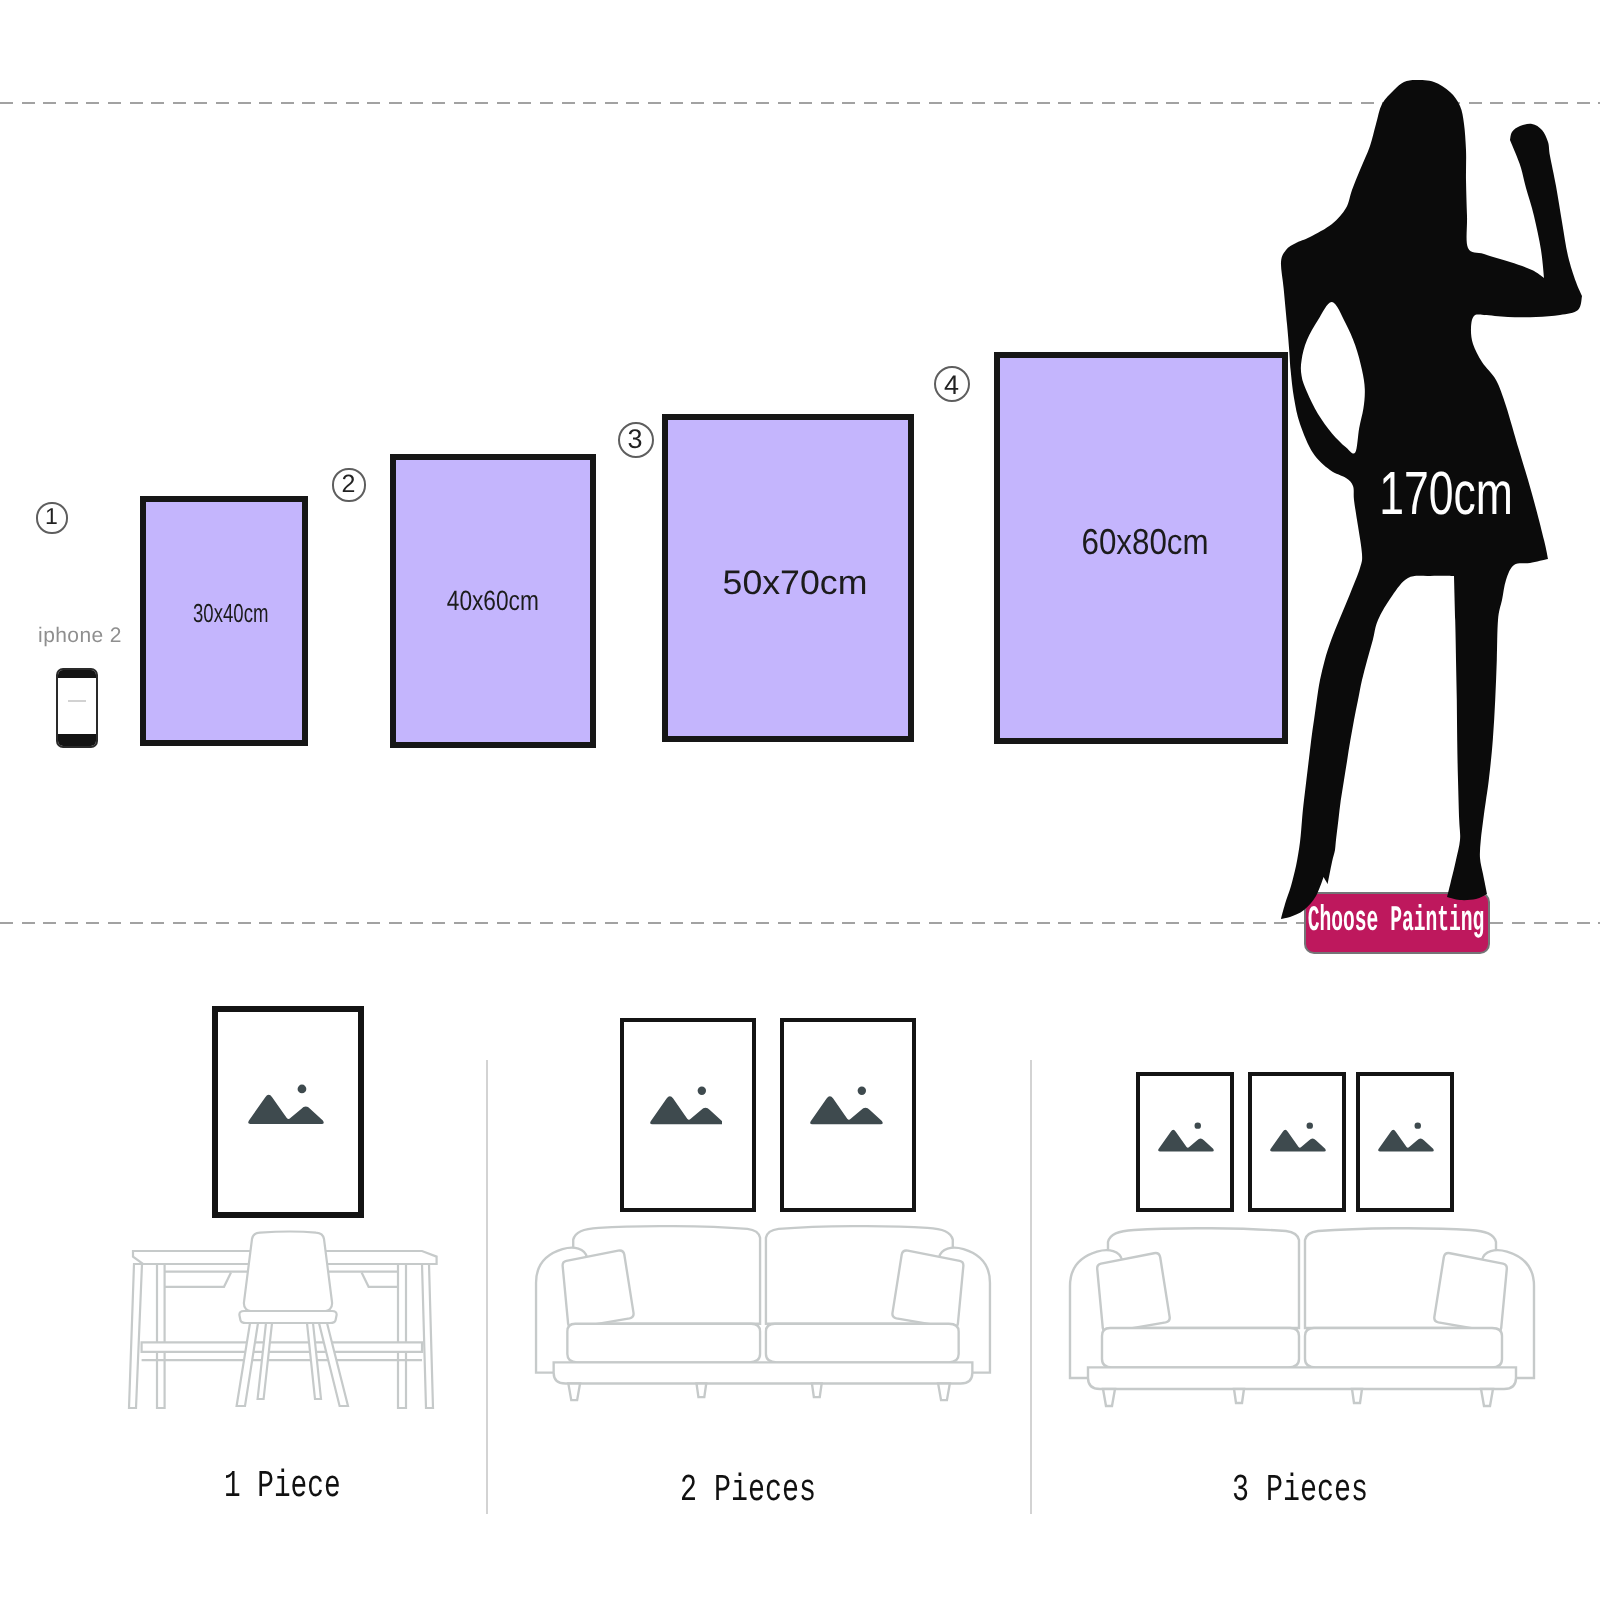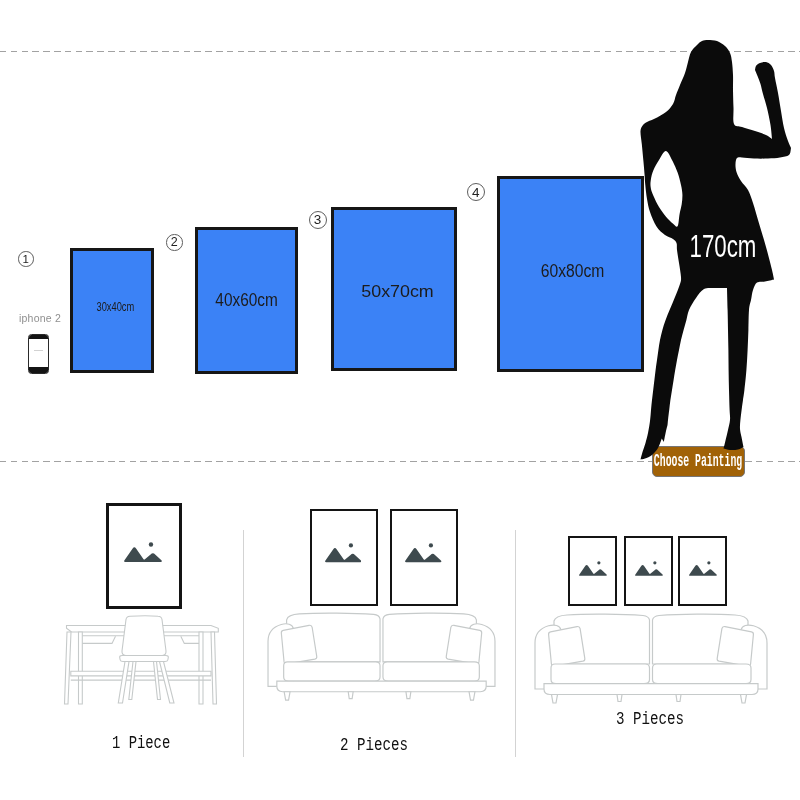--- a/index.html
+++ b/index.html
@@ -1,37 +1,37 @@
 <!DOCTYPE html>
 <html><head>
 <meta charset="utf-8">
 <style>
 html,body{margin:0;padding:0;width:800px;height:800px;background:#ffffff;font-family:"Liberation Sans",sans-serif;overflow:hidden;position:relative}
 .abs{position:absolute}
-.frame{position:absolute;background:#3b82f6;border:3px solid #161616;display:flex;align-items:center;justify-content:center;color:#1c1c1c}
+.frame{position:absolute;background:#c4b5fd;border:3px solid #161616;display:flex;align-items:center;justify-content:center;color:#1c1c1c}
 .circ{position:absolute;box-sizing:border-box;border:1px solid #5e5e5e;border-radius:50%;display:flex;align-items:center;justify-content:center;color:#222;background:#fff;font-family:"Liberation Sans",sans-serif}
 .bframe{position:absolute;background:#fff;border:2.5px solid #141414}
 .lbl{position:absolute;color:#111;font-family:Liberation Mono, monospace;font-size:19px;white-space:nowrap}
 </style>
 </head>
 <body>
 
 <div class="abs" style="left:0;top:50.5px;width:800px;height:1.5px;background:repeating-linear-gradient(90deg,#a2a2a2 0 6.5px,transparent 6.5px 10.8px)"></div>
 
 <div class="abs" style="left:0;top:460.5px;width:800px;height:1.5px;background:repeating-linear-gradient(90deg,#a2a2a2 0 6.5px,transparent 6.5px 10.8px)"></div>
 
 <div class="circ" style="left:18px;top:251px;width:15.5px;height:15.5px;font-size:11.5px">1</div>
 
 <div class="frame" style="left:70px;top:248px;width:78px;height:119px;font-size:13px">
     <span style="margin-top:-7.5px;margin-left:6px;transform:scaleX(0.715)">30x40cm</span>
   </div>
 
 <div class="circ" style="left:166px;top:234px;width:16.5px;height:16.5px;font-size:12.5px">2</div>
 
-<div class="frame" style="left:195px;top:227px;width:97px;height:141px;font-size:19px">
+<div class="frame" style="left:195px;top:227px;width:97px;height:141px;font-size:14px">
     <span style="margin-top:-2px;transform:scaleX(0.81)">40x60cm</span>
   </div>
 
 <div class="circ" style="left:308.5px;top:210.5px;width:18px;height:18px;font-size:13.5px">3</div>
 
 <div class="frame" style="left:331px;top:207px;width:120px;height:158px;font-size:17px">
     <span style="margin-top:5px;margin-left:7px;transform:scaleX(1.05)">50x70cm</span>
   </div>
 
 <div class="circ" style="left:466.8px;top:183.3px;width:18px;height:18px;font-size:13.5px">4</div>
@@ -41,21 +41,21 @@
   </div>
 
 <div class="abs" style="left:14px;top:312px;width:52px;text-align:center;color:#8f8f8f;font-size:10.5px;letter-spacing:0.2px">iphone 2</div>
 
 <div class="abs" style="left:28px;top:333.5px;width:21px;height:40.5px;box-sizing:border-box;background:#fff;border:1.3px solid #2a2a2a;border-radius:3.5px;overflow:hidden">
   <div class="abs" style="left:0;top:0;width:100%;height:4.2px;background:#141414"></div>
   <div class="abs" style="left:0;bottom:0;width:100%;height:5.6px;background:#141414"></div>
   <div class="abs" style="left:4.5px;top:15.5px;width:9px;height:1.3px;background:#d2d2d2"></div>
 </div>
 
-<div class="abs" style="left:651.5px;top:446px;width:93px;height:30.5px;background:#a16207;border:1px solid #757577;box-sizing:border-box;border-radius:5px;display:flex;align-items:center;justify-content:center">
+<div class="abs" style="left:651.5px;top:446px;width:93px;height:30.5px;background:#be185d;border:1px solid #757577;box-sizing:border-box;border-radius:5px;display:flex;align-items:center;justify-content:center">
   <span style="color:#fff;font-family:'Liberation Mono',monospace;font-weight:bold;font-size:18px;white-space:nowrap;transform:scaleX(0.545)">Choose Painting</span>
 </div>
 
 <svg class="abs" style="left:600px;top:30px" width="200" height="440" viewBox="600 30 200 440">
   <path fill="#0b0b0b" fill-rule="evenodd" d="M708,40 C710.5,40.0 714.2,40.0 717.0,41.0 C719.8,42.0 722.8,44.0 725.0,46.0 C727.2,48.0 728.8,50.3 730.0,53.0 C731.2,55.7 731.5,58.3 732.0,62.0 C732.5,65.7 732.8,70.3 733.0,75.0 C733.2,79.7 732.9,84.5 733.0,90.0 C733.1,95.5 733.3,102.3 733.5,108.0 C733.7,113.7 732.6,120.8 734.0,124.0 C735.4,127.2 738.5,125.8 742.0,127.0 C745.5,128.2 751.0,129.7 755.0,131.0 C759.0,132.3 763.2,133.7 766.0,135.0 C768.8,136.3 771.0,138.3 772.0,139.0 C771.8,136.7 771.3,130.2 770.5,125.0 C769.7,119.8 768.2,113.2 767.0,108.0 C765.8,102.8 764.1,98.0 763.0,94.0 C761.9,90.0 761.4,87.0 760.5,84.0 C759.6,81.0 758.4,78.3 757.5,76.0 C756.6,73.7 755.4,71.0 755.0,70.0 C755.2,69.3 755.2,67.2 756.0,66.0 C756.8,64.8 758.3,63.7 760.0,63.0 C761.7,62.3 764.2,61.7 766.0,62.0 C767.8,62.3 769.7,63.5 771.0,65.0 C772.3,66.5 773.3,68.8 774.0,71.0 C774.7,73.2 774.3,74.3 775.0,78.0 C775.7,81.7 777.0,87.5 778.0,93.0 C779.0,98.5 780.0,105.2 781.0,111.0 C782.0,116.8 782.8,123.0 784.0,128.0 C785.2,133.0 786.8,137.7 788.0,141.0 C789.2,144.3 790.5,146.8 791.0,148.0 C790.7,149.2 790.8,153.4 789.0,155.0 C787.2,156.6 783.5,156.9 780.0,157.5 C776.5,158.1 772.3,158.3 768.0,158.5 C763.7,158.7 758.3,158.7 754.0,158.5 C749.7,158.3 744.8,157.6 742.0,157.5 C739.2,157.4 738.1,156.9 737.0,158.0 C735.9,159.1 735.6,161.7 735.5,164.0 C735.4,166.3 735.6,169.2 736.5,172.0 C737.4,174.8 739.1,178.0 741.0,181.0 C742.9,184.0 746.0,186.3 748.0,190.0 C750.0,193.7 751.1,197.2 753.0,203.0 C754.9,208.8 757.3,217.7 759.5,225.0 C761.7,232.3 763.9,239.5 766.0,247.0 C768.1,254.5 770.7,264.6 772.0,270.0 C773.3,275.4 773.7,277.9 774.0,279.5 C772.5,279.8 767.8,281.0 765.0,281.5 C762.2,282.0 759.0,281.1 757.0,282.5 C755.0,283.9 754.0,287.1 753.0,290.0 C752.0,292.9 751.7,296.7 751.0,300.0 C750.3,303.3 749.4,305.0 749.0,310.0 C748.6,315.0 748.6,323.3 748.4,330.0 C748.2,336.7 747.9,343.3 747.6,350.0 C747.3,356.7 746.9,363.3 746.4,370.0 C745.9,376.7 745.0,385.0 744.4,390.0 C743.8,395.0 743.5,396.7 743.0,400.0 C742.5,403.3 742.0,406.7 741.6,410.0 C741.2,413.3 740.7,416.8 740.4,420.0 C740.1,423.2 739.8,426.2 740.0,429.0 C740.2,431.8 740.9,434.0 741.5,437.0 C742.1,440.0 743.2,445.3 743.5,447.0 C742.6,447.4 740.2,449.0 738.0,449.5 C735.8,450.0 732.4,450.2 730.0,450.0 C727.6,449.8 724.6,448.8 723.5,448.5 C723.9,447.1 724.9,443.1 725.6,440.0 C726.4,436.9 727.3,433.3 728.0,430.0 C728.7,426.7 729.7,423.3 730.0,420.0 C730.3,416.7 729.8,415.0 729.6,410.0 C729.4,405.0 729.2,396.7 729.0,390.0 C728.8,383.3 728.7,376.7 728.6,370.0 C728.5,363.3 728.5,356.7 728.4,350.0 C728.3,343.3 728.1,336.7 728.0,330.0 C727.9,323.3 727.8,317.0 727.6,310.0 C727.4,303.0 727.1,291.7 727.0,288.0 C725.0,288.0 718.8,287.8 715.0,288.0 C711.2,288.2 707.2,287.3 704.0,289.0 C700.8,290.7 698.5,294.5 696.0,298.0 C693.5,301.5 690.6,306.3 689.0,310.0 C687.4,313.7 687.3,316.7 686.4,320.0 C685.5,323.3 684.5,326.7 683.6,330.0 C682.7,333.3 681.8,336.7 681.0,340.0 C680.2,343.3 679.7,346.7 679.0,350.0 C678.3,353.3 677.6,356.7 677.0,360.0 C676.4,363.3 675.8,366.7 675.2,370.0 C674.6,373.3 674.1,376.7 673.6,380.0 C673.1,383.3 672.5,386.7 672.0,390.0 C671.5,393.3 670.9,396.7 670.4,400.0 C669.9,403.3 669.6,406.7 669.2,410.0 C668.8,413.3 668.3,417.5 668.0,420.0 C667.7,422.5 667.8,423.2 667.5,425.0 C667.2,426.8 666.6,428.2 666.0,431.0 C665.4,433.8 664.2,440.2 663.8,442.0 C663.5,441.4 662.1,439.1 661.8,438.5 C661.2,440.1 659.6,445.2 658.0,448.0 C656.4,450.8 654.2,453.2 652.0,455.0 C649.8,456.8 646.9,457.8 645.0,458.5 C643.1,459.2 641.2,459.3 640.5,459.5 C640.8,458.2 641.7,454.8 642.5,452.0 C643.3,449.2 644.6,446.2 645.5,443.0 C646.4,439.8 647.2,436.7 648.0,433.0 C648.8,429.3 649.5,424.8 650.0,421.0 C650.5,417.2 650.7,413.5 651.0,410.0 C651.3,406.5 651.6,403.3 652.0,400.0 C652.4,396.7 652.8,393.3 653.2,390.0 C653.6,386.7 654.0,383.3 654.4,380.0 C654.8,376.7 655.2,373.3 655.6,370.0 C656.0,366.7 656.5,363.3 657.0,360.0 C657.5,356.7 657.9,353.3 658.4,350.0 C658.9,346.7 659.3,343.3 660.0,340.0 C660.7,336.7 661.5,333.3 662.4,330.0 C663.3,326.7 664.3,323.5 665.6,320.0 C666.9,316.5 668.4,312.8 670.0,309.0 C671.6,305.2 673.3,301.2 675.0,297.0 C676.7,292.8 679.0,287.3 680.0,284.0 C681.0,280.7 681.2,280.5 681.0,277.0 C680.8,273.5 679.7,267.5 679.0,263.0 C678.3,258.5 677.4,253.3 677.0,250.0 C676.6,246.7 677.2,244.8 676.5,243.0 C675.8,241.2 674.9,240.3 673.0,239.0 C671.1,237.7 667.8,237.1 665.0,235.0 C662.2,232.9 659.0,230.3 656.5,226.5 C654.0,222.7 651.6,216.6 650.0,212.0 C648.4,207.4 647.8,203.5 647.0,199.0 C646.2,194.5 645.7,189.0 645.3,185.0 C644.9,181.0 644.9,178.8 644.6,175.0 C644.3,171.2 644.0,167.2 643.5,162.0 C643.0,156.8 642.3,149.2 641.8,144.0 C641.3,138.8 640.3,134.2 640.5,131.0 C640.7,127.8 641.8,126.6 643.0,125.0 C644.2,123.4 646.0,122.6 648.0,121.5 C650.0,120.4 652.0,120.1 655.0,118.5 C658.0,116.9 663.0,114.4 666.0,112.0 C669.0,109.6 671.3,106.8 673.0,104.0 C674.7,101.2 674.8,98.2 676.0,95.0 C677.2,91.8 678.5,88.7 680.0,85.0 C681.5,81.3 683.7,76.8 685.0,73.0 C686.3,69.2 687.0,65.5 688.0,62.0 C689.0,58.5 689.5,54.8 691.0,52.0 C692.5,49.2 695.2,46.8 697.0,45.0 C698.8,43.2 700.2,41.8 702.0,41.0 C703.8,40.2 705.5,40.0 708.0,40.0 Z M666,151 C663.7,150.7 661.1,156.8 659.0,160.0 C656.9,163.2 654.9,166.7 653.5,170.0 C652.1,173.3 651.2,177.0 650.8,180.0 C650.3,183.0 650.3,185.3 650.8,188.0 C651.2,190.7 652.1,192.8 653.5,196.0 C654.9,199.2 656.9,203.6 659.0,207.0 C661.1,210.4 663.7,213.9 666.0,216.7 C668.3,219.4 670.9,221.9 672.8,223.5 C674.7,225.1 676.5,227.9 677.6,226.3 C678.7,224.7 678.9,217.7 679.6,214.0 C680.3,210.3 681.2,207.5 681.7,204.3 C682.2,201.1 682.5,197.8 682.4,194.6 C682.3,191.4 681.8,188.7 681.0,185.0 C680.2,181.3 679.0,176.5 677.6,172.6 C676.2,168.7 674.7,165.2 672.8,161.6 C670.9,158.0 668.3,151.3 666.0,151.0 Z"></path>
 
   <text transform="translate(723,257) scale(0.73,1)" text-anchor="middle" fill="#ffffff" font-size="30.5" font-family="Liberation Sans, sans-serif">170cm</text>
 </svg>
 
 <div class="abs" style="left:243px;top:530px;width:1px;height:227px;background:#d3d3d3"></div>
@@ -197,13 +197,13 @@
 
     <path d="M11,70.7 L225,70.7 L225,76 Q225,81.5 219,81.5 L17,81.5 Q11,81.5 11,76 Z"></path>
 
     <path d="M18.5,81.5 L24.5,81.5 L23,90 L20,90 Z"></path>
     <path d="M84,81.5 L89,81.5 L88,88.5 L85,88.5 Z"></path>
     <path d="M143,81.5 L148,81.5 L147,88.5 L144,88.5 Z"></path>
     <path d="M207.5,81.5 L213.5,81.5 L212,90 L209,90 Z"></path>
   </g>
 </svg>
 
-<div class="lbl" style="left:616px;top:708px"><span style="display:inline-block;transform:scaleX(0.745);transform-origin:0 50%">3 Pieces</span></div>
+<div class="lbl" style="left:616px;top:734px"><span style="display:inline-block;transform:scaleX(0.745);transform-origin:0 50%">3 Pieces</span></div>
 
 </body></html>

